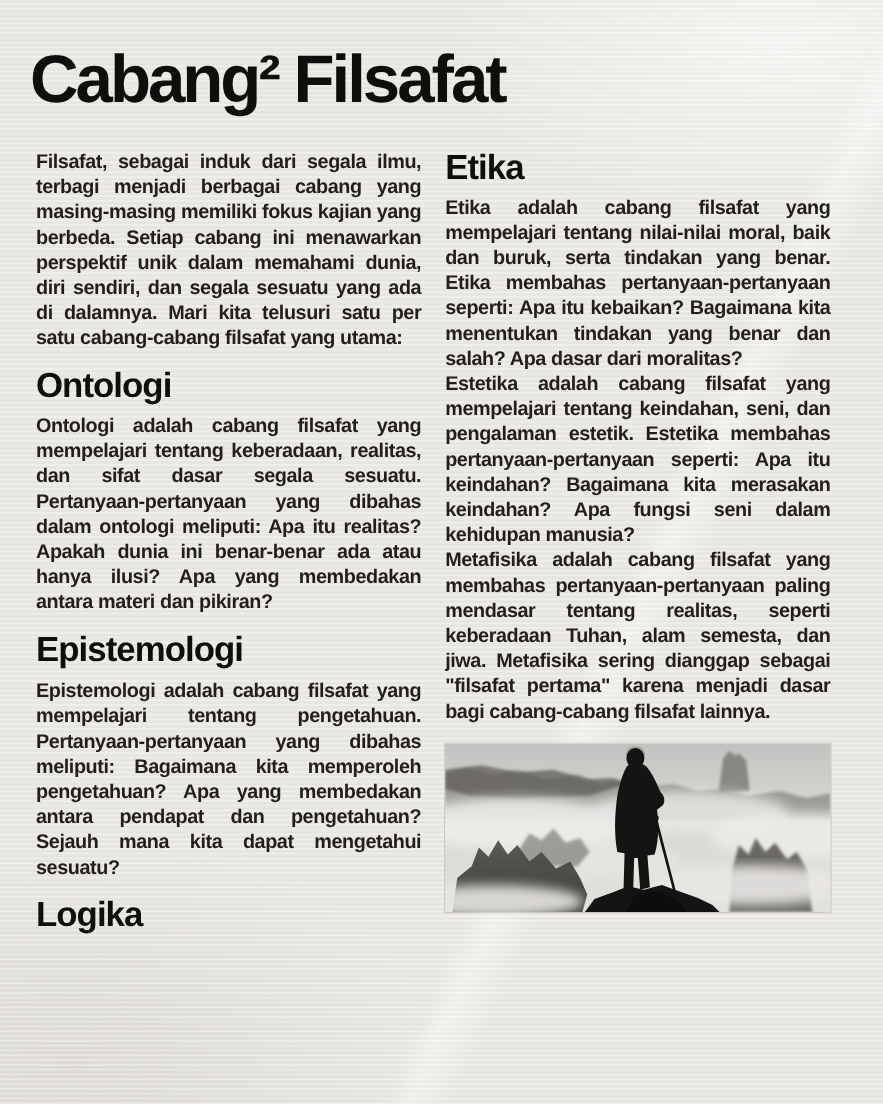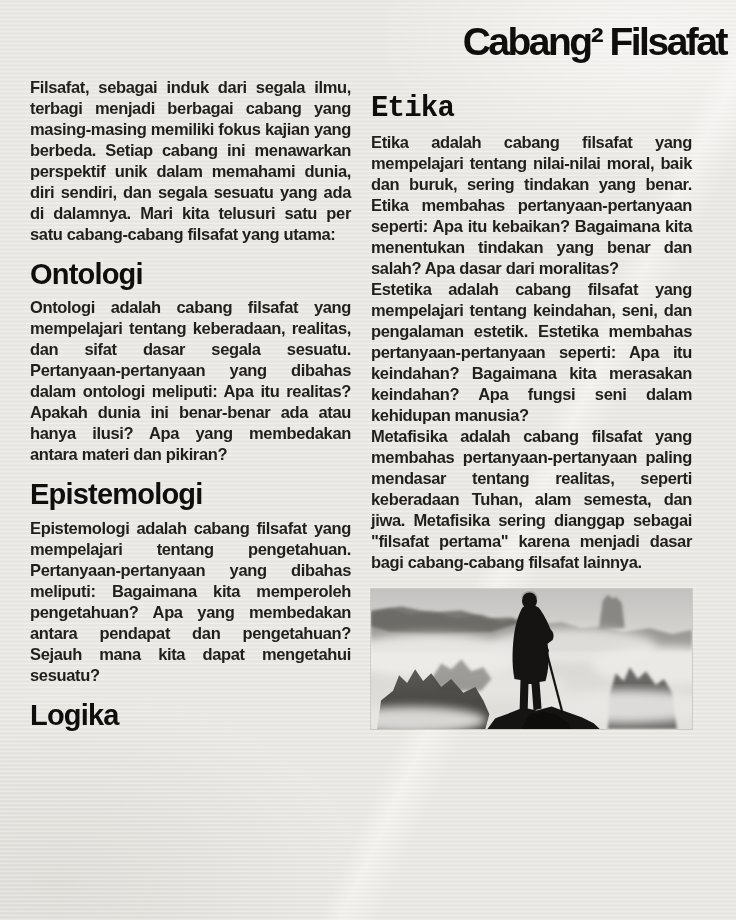--- a/index.html
+++ b/index.html
@@ -14,44 +14,44 @@
     background-image:
       repeating-linear-gradient(0deg,
         rgba(255,255,255,0.30) 0px, rgba(255,255,255,0.30) 1px,
         rgba(120,115,105,0.035) 2px, rgba(255,255,255,0.0) 3px, rgba(255,255,255,0.0) 4px),
       radial-gradient(ellipse 420px 220px at 88% 4%, rgba(255,255,255,0.55), rgba(255,255,255,0) 65%),
       radial-gradient(ellipse 520px 320px at 8% 96%, rgba(208,205,198,0.45), rgba(208,205,198,0) 60%),
       linear-gradient(115deg, rgba(255,255,255,0) 64%, rgba(255,255,255,0.4) 66%, rgba(255,255,255,0) 69%);
     color:#201d1a;
   }
   h1.title{
-    margin:0;padding:22px 10px 14px 10px;
-    text-align:right;
-    font-size:39px;line-height:1.05;font-weight:900;
+    margin:15px;padding:22px 10px 14px 10px;
+    text-align:left;
+    font-size:56px;line-height:1.05;font-weight:900;
     letter-spacing:-2.5px;color:#0f0e0d;
   }
   .columns{
     display:flex;gap:20px;
     padding:0 44px 0 30px;
     box-sizing:border-box;width:736px;
   }
   .col{flex:1 1 0;min-width:0;}
   p.body{
     margin:0;
     font-size:16.5px;line-height:21px;font-weight:700;
     letter-spacing:-0.35px;
     text-align:justify;text-justify:inter-word;
     color:#211e1b;
   }
   h2.heading{
     margin:14px 0 8px 0;
     font-size:29px;line-height:1.05;font-weight:900;
     letter-spacing:-0.8px;color:#0f0e0d;
   }
-  .col section:first-child h2.heading{margin-top:17px;font-family:Liberation Mono, monospace;}
+  .col section:first-child h2.heading{margin-top:0;}
   figure.painting{
     margin:16px 0 0 0;padding:0;
     width:100%;height:140px;
     box-shadow:0 0 0 1px rgba(120,115,105,0.25);
     background:#d9d8d5;
   }
   figure.painting svg{display:block;width:100%;height:140px;}
 </style>
 </head>
 <body>
@@ -76,21 +76,21 @@
       </section>
 
       <section>
         <h2 class="heading">Logika</h2>
       </section>
     </div>
 
     <div class="col">
       <section>
         <h2 class="heading">Etika</h2>
-        <p class="body">Etika adalah cabang filsafat yang mempelajari tentang nilai-nilai moral, baik dan buruk, sering tindakan yang benar. Etika membahas pertanyaan-pertanyaan seperti: Apa itu kebaikan? Bagaimana kita menentukan tindakan yang benar dan salah? Apa dasar dari moralitas?</p>
+        <p class="body">Etika adalah cabang filsafat yang mempelajari tentang nilai-nilai moral, baik dan buruk, serta tindakan yang benar. Etika membahas pertanyaan-pertanyaan seperti: Apa itu kebaikan? Bagaimana kita menentukan tindakan yang benar dan salah? Apa dasar dari moralitas?</p>
       </section>
 
       <section>
         <p class="body">Estetika adalah cabang filsafat yang mempelajari tentang keindahan, seni, dan pengalaman estetik. Estetika membahas pertanyaan-pertanyaan seperti: Apa itu keindahan? Bagaimana kita merasakan keindahan? Apa fungsi seni dalam kehidupan manusia?</p>
       </section>
 
       <section>
         <p class="body">Metafisika adalah cabang filsafat yang membahas pertanyaan-pertanyaan paling mendasar tentang realitas, seperti keberadaan Tuhan, alam semesta, dan jiwa. Metafisika sering dianggap sebagai "filsafat pertama" karena menjadi dasar bagi cabang-cabang filsafat lainnya.</p>
       </section>
 

